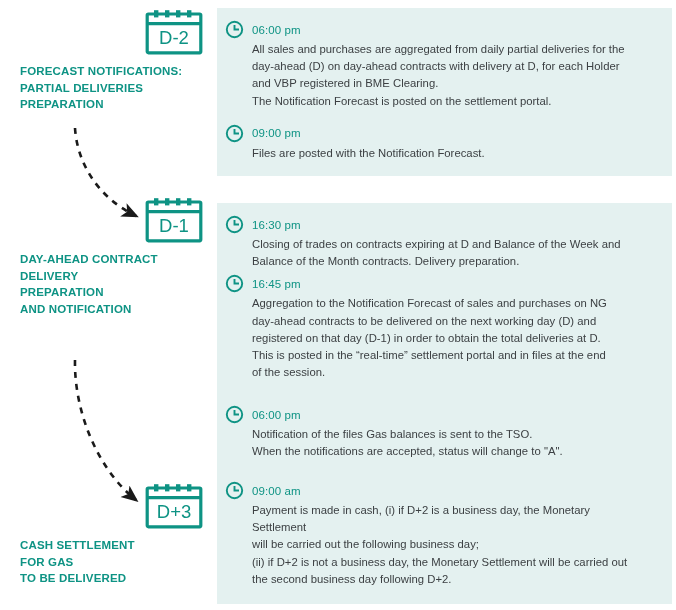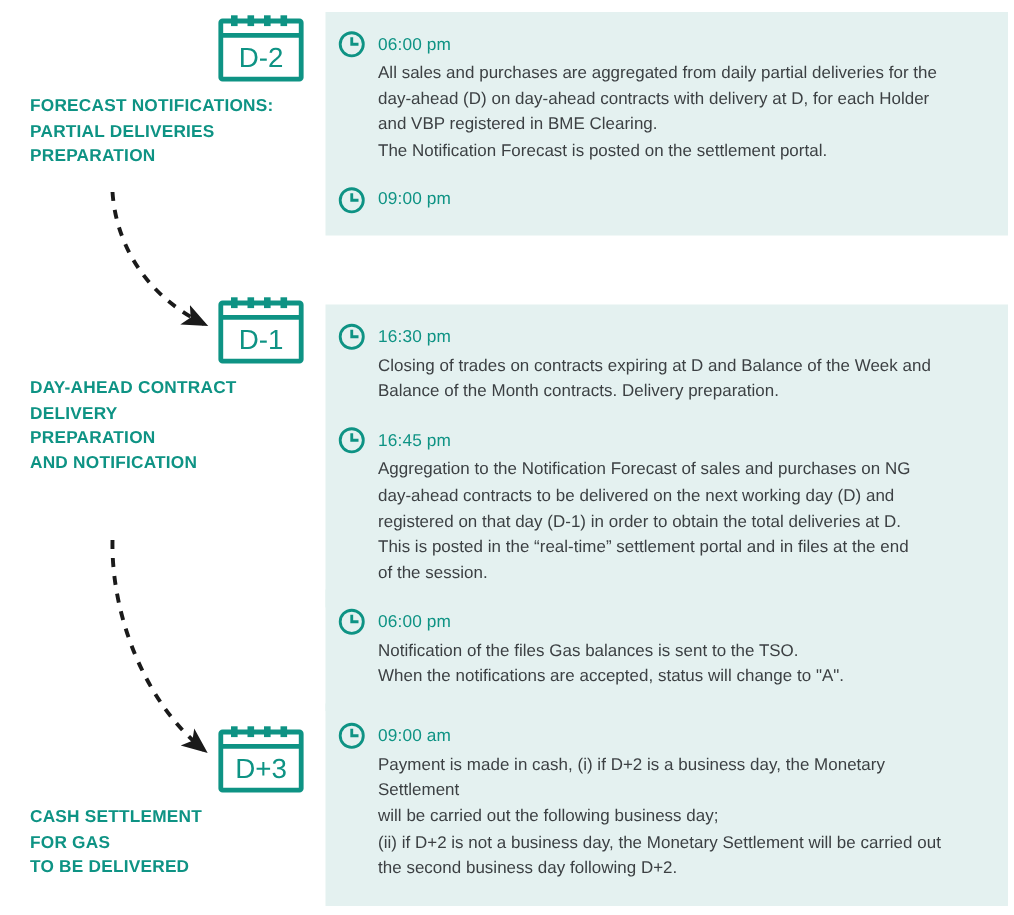--- a/index.html
+++ b/index.html
@@ -154,20 +154,21 @@
       <div class="entry" style="margin-top:14px;">
         <div class="entry-head">
           <span class="clock-icon">
             <svg viewBox="0 0 19 19" width="19" height="19" xmlns="http://www.w3.org/2000/svg">
               <circle cx="9.5" cy="9.5" r="7.7" fill="none" stroke="#0e9384" stroke-width="1.9"></circle>
               <path d="M9.5,4.9 L9.5,9.5 L14.0,9.5" fill="none" stroke="#0e9384" stroke-width="1.9" stroke-linecap="butt"></path>
             </svg>
           </span>
           <span class="entry-time">09:00 pm</span>
         </div>
+        <div class="entry-body">Files are posted with the Notification Forecast.</div>
       </div>
 
     </div>
   </div>
 
   <div class="stage" style="left:0; top:0; width:676px;">
 
     <div class="left-col" style="left:20px; top:196px; width:183px;">
       <div class="cal-icon">
         <svg viewBox="0 0 58 47" width="58" height="47" xmlns="http://www.w3.org/2000/svg">
@@ -195,21 +196,21 @@
               <circle cx="9.5" cy="9.5" r="7.7" fill="none" stroke="#0e9384" stroke-width="1.9"></circle>
               <path d="M9.5,4.9 L9.5,9.5 L14.0,9.5" fill="none" stroke="#0e9384" stroke-width="1.9" stroke-linecap="butt"></path>
             </svg>
           </span>
           <span class="entry-time">16:30 pm</span>
         </div>
         <div class="entry-body">Closing of trades on contracts expiring at D and Balance of the Week and
 Balance of the Month contracts. Delivery preparation.</div>
       </div>
 
-      <div class="entry" style="margin-top:14px;">
+      <div class="entry" style="margin-top:4px;">
         <div class="entry-head">
           <span class="clock-icon">
             <svg viewBox="0 0 19 19" width="19" height="19" xmlns="http://www.w3.org/2000/svg">
               <circle cx="9.5" cy="9.5" r="7.7" fill="none" stroke="#0e9384" stroke-width="1.9"></circle>
               <path d="M9.5,4.9 L9.5,9.5 L14.0,9.5" fill="none" stroke="#0e9384" stroke-width="1.9" stroke-linecap="butt"></path>
             </svg>
           </span>
           <span class="entry-time">16:45 pm</span>
         </div>
         <div class="entry-body">Aggregation to the Notification Forecast of sales and purchases on NG

